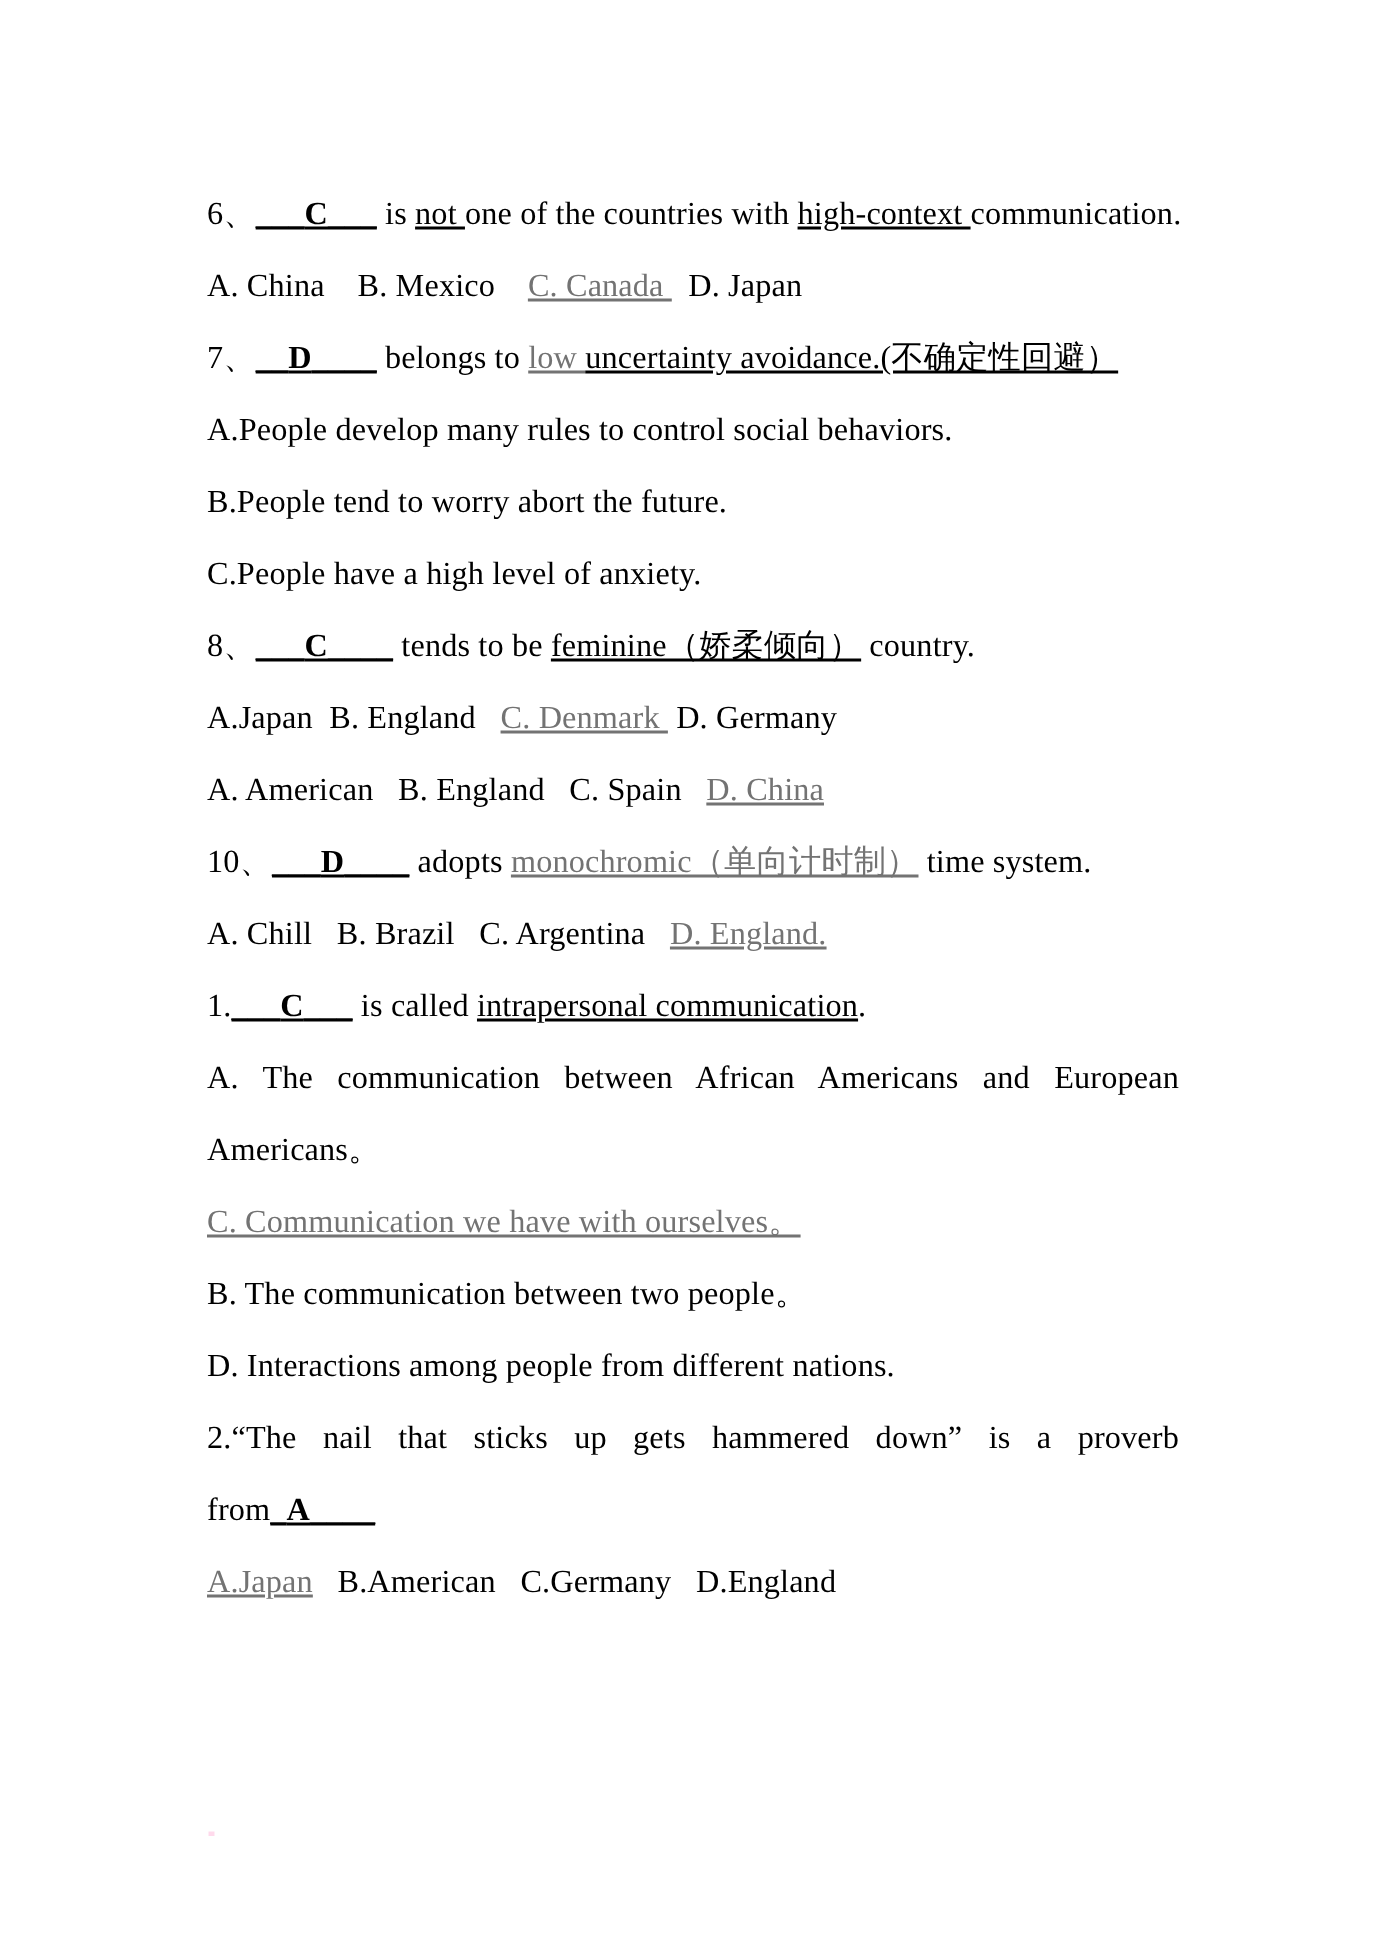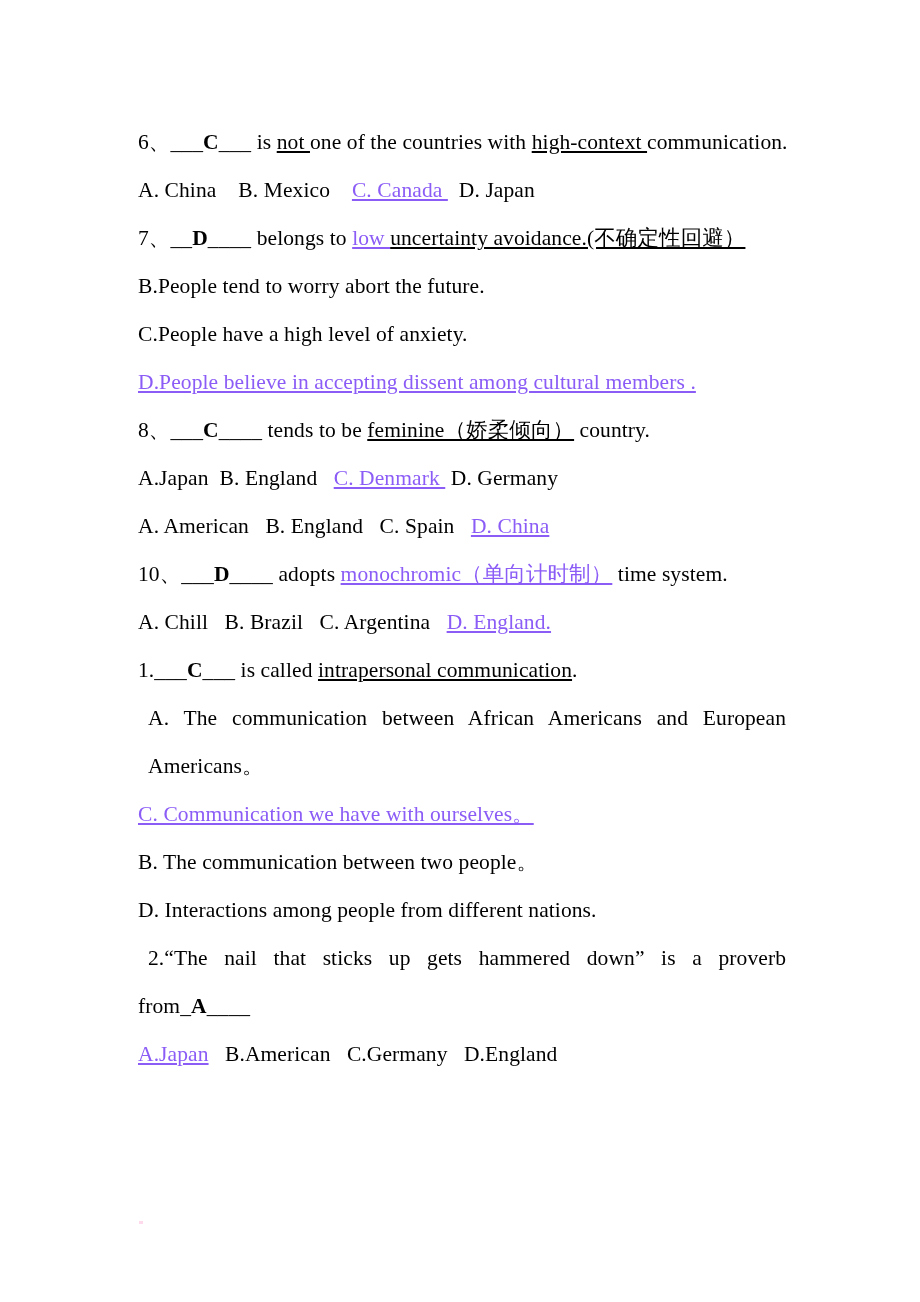--- a/index.html
+++ b/index.html
@@ -30,35 +30,35 @@
   }
   .line {
     font-size: 21.5px;
     line-height: 48px;
     height: 48px;
     white-space: nowrap;
     letter-spacing: 0.1px;
   }
   .line.wrap {
     white-space: normal;
-    margin-left: 10px;
   }
   .just {
     text-align: justify;
     text-align-last: justify;
   }
   .just-left {
     text-align: justify;
     text-align-last: left;
   }
   .blk { color: #000000; }
-  .red { color: #8b5cf6; }
+  .red { color: #737373; }
   .u { text-decoration: underline; text-underline-offset: 2px; text-align: center; }
   .b { font-weight: bold; }
   .blank {
+    text-decoration: underline;
     text-underline-offset: 2px;
     white-space: pre;
   }
   .sp { white-space: pre; }
   .artifact {
     position: absolute;
     left: 139px;
     top: 1221px;
     width: 4px;
     height: 3px;
@@ -78,27 +78,27 @@
 
     <div class="line">
       <span class="blk">A. China</span><span class="sp">    </span><span class="blk">B. Mexico</span><span class="sp">    </span><span class="red u">C. Canada </span><span class="sp">  </span><span class="blk">D. Japan</span>
     </div>
 
     <div class="line">
       <span class="blk">7、</span><span class="blank">__</span><span class="blank b">D</span><span class="blank">____</span><span class="blk sp"> belongs to </span><span class="red u">low </span><span class="blk u">uncertainty avoidance.(不确定性回避）</span>
     </div>
 
     <div class="line">
+      <span class="blk">A.People develop many rules to control social behaviors.</span>
+    </div>
+    <div class="line">
       <span class="blk">B.People tend to worry abort the future.</span>
     </div>
     <div class="line">
       <span class="blk">C.People have a high level of anxiety.</span>
-    </div>
-    <div class="line">
-      <span class="red u">D.People believe in accepting dissent among cultural members .</span>
     </div>
 
     <div class="line">
       <span class="blk">8、</span><span class="blank">___</span><span class="blank b">C</span><span class="blank">____</span><span class="blk sp"> tends to be </span><span class="blk u">feminine（娇柔倾向）</span><span class="blk sp"> country.</span>
     </div>
 
     <div class="line">
       <span class="blk">A.Japan</span><span class="sp">  </span><span class="blk">B. England</span><span class="sp">   </span><span class="red u">C. Denmark </span><span class="sp"> </span><span class="blk">D. Germany</span>
     </div>
 

